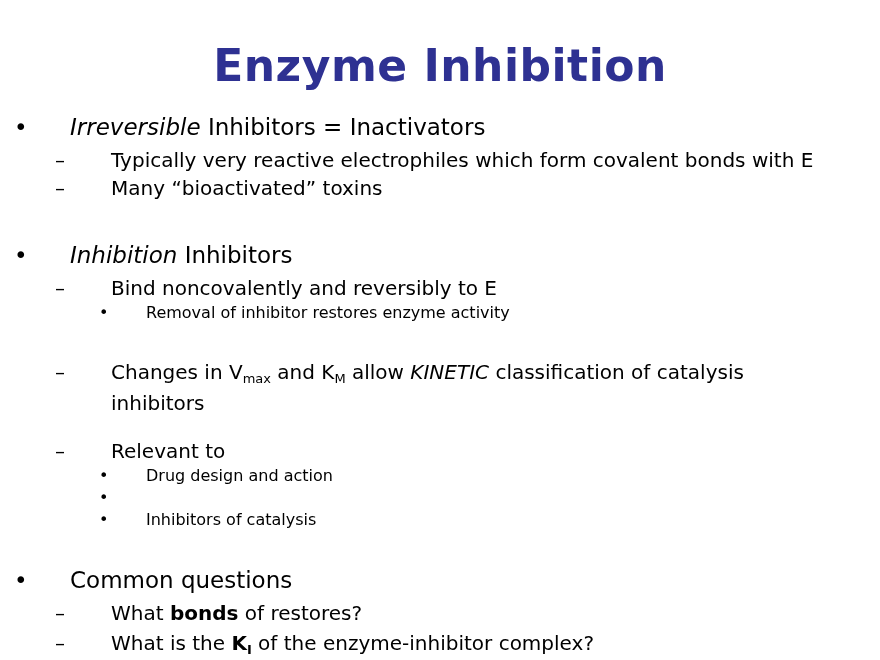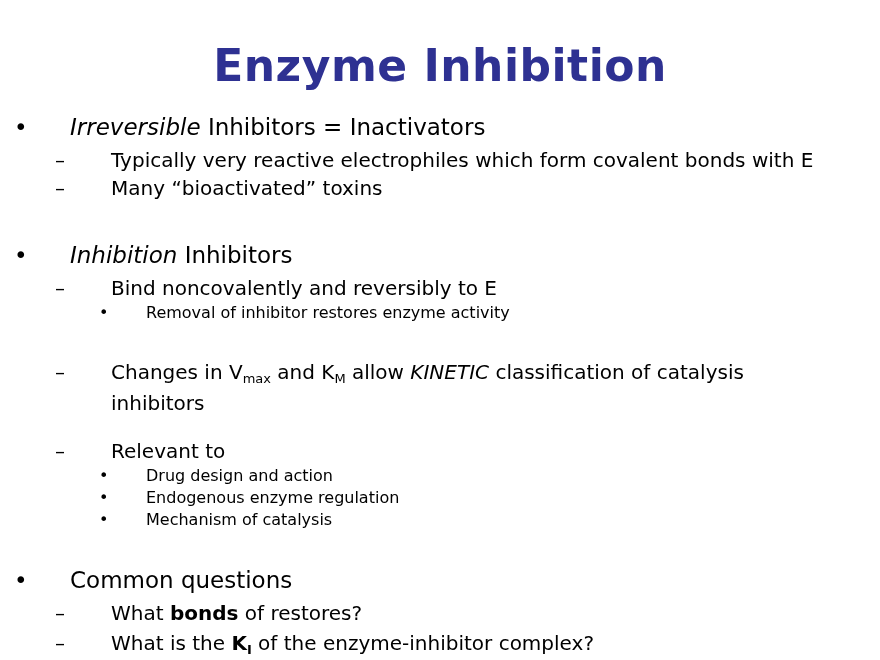--- a/index.html
+++ b/index.html
@@ -74,25 +74,24 @@
       <div class="item lvl2 gap-sm">
         <span class="marker">–</span>
         <span class="text"><span>Relevant to</span></span>
       </div>
       <div class="item lvl3">
         <span class="marker">•</span>
         <span class="text"><span>Drug design and action</span></span>
       </div>
       <div class="item lvl3">
         <span class="marker">•</span>
-        <span class="text"><span>Endogenous enzyme regulation</span></span>
       </div>
       <div class="item lvl3">
         <span class="marker">•</span>
-        <span class="text"><span>Mechanism of catalysis</span></span>
+        <span class="text"><span>Inhibitors of catalysis</span></span>
       </div>
       <div class="item lvl1 gap-md">
         <span class="marker">•</span>
         <span class="text"><span>Common questions</span></span>
       </div>
       <div class="item lvl2">
         <span class="marker">–</span>
         <span class="text"><span>What </span><span class="seg-b">bonds</span><span> of restores?</span></span>
       </div>
       <div class="item lvl2 gap-xs">

